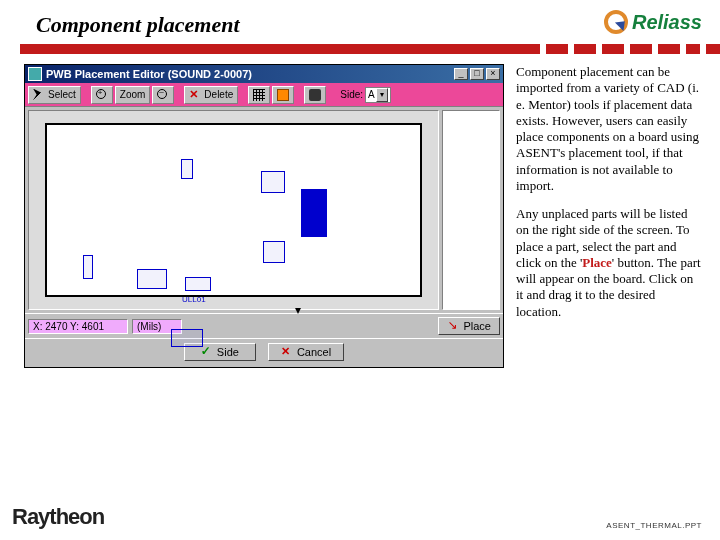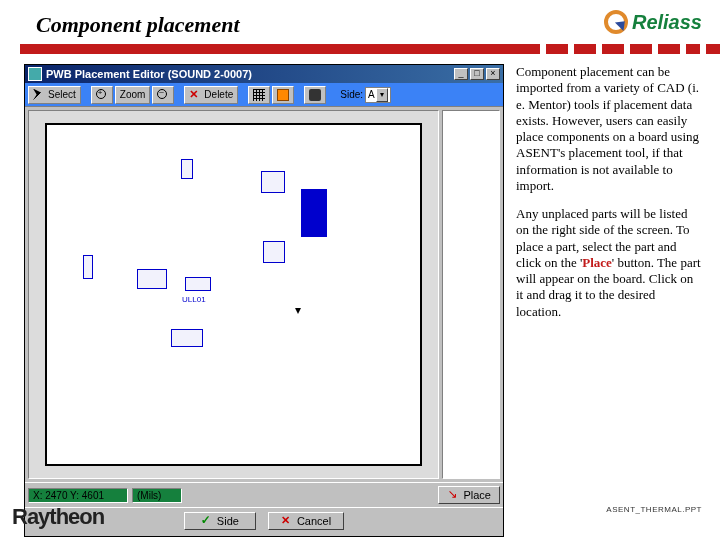--- a/index.html
+++ b/index.html
@@ -80,21 +80,21 @@
     top: 64px;
     left: 24px;
     right: 18px;
     bottom: 26px;
     display: flex;
     gap: 12px;
   }
 
   .app-window {
     width: 480px;
-    height: 473px;
+    height: 304px;
     border: 1px solid #000;
     background: #c0c0c0;
     display: flex;
     flex-direction: column;
     font-family: "MS Sans Serif", Arial, sans-serif;
     font-size: 11px;
     justify-content: center;
   }
   .titlebar {
     background: linear-gradient(to right, #0a246a, #3a6ea5);
@@ -117,21 +117,21 @@
     border-right-color: #404040;
     border-bottom-color: #404040;
     margin-left: 2px;
     font-size: 9px;
     line-height: 9px;
     text-align: center;
     color: #000;
   }
 
   .toolbar {
-    background: #3b82f6;
+    background: #ec4899;
     border-bottom: 1px solid #808080;
     padding: 2px 3px;
     display: flex;
     align-items: center;
     gap: 2px;
     height: 24px;
   }
   .tbtn {
     background: #c0c0c0;
     border: 1px solid #fff;
@@ -215,21 +215,21 @@
     border-bottom-color: #fff;
   }
   .bottom-bar {
     display: flex;
     align-items: center;
     padding: 3px;
     gap: 4px;
     border-top: 1px solid #fff;
   }
   .status-cell {
-    background: #15803d;
+    background: #f0abfc;
     border: 1px solid #808080;
     border-right-color: #fff;
     border-bottom-color: #fff;
     padding: 1px 4px;
     font-size: 10px;
     width: 100px;
   }
   .bottom-bar .spacer { flex: 1; }
   .btn {
     background: #c0c0c0;
@@ -268,21 +268,21 @@
     bottom: 10px;
     font-family: Arial, sans-serif;
     font-weight: 900;
     font-size: 22px;
     letter-spacing: -1px;
     color: #222;
   }
   .footer-file {
     position: absolute;
     right: 18px;
-    bottom: 26px;
+    bottom: 10px;
     font-family: Arial, sans-serif;
     font-size: 8px;
     letter-spacing: 0.5px;
     color: #333;
   }
 
   
   .ic-arrow { background: linear-gradient(135deg, #000 50%, transparent 50%); clip-path: polygon(0 0, 100% 50%, 0 100%, 30% 50%); }
   .ic-zoomin { position:relative; }
   .ic-zoomin::before { content:""; position:absolute; width:8px; height:8px; border:1px solid #000; border-radius:50%; left:0; top:0; }

